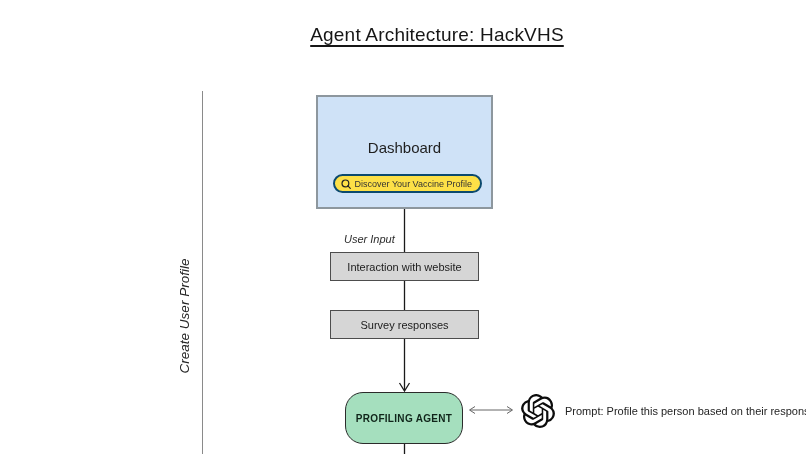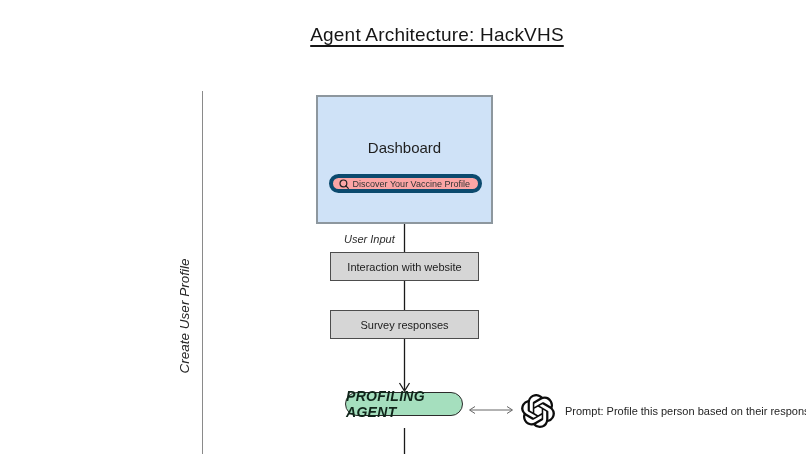--- a/index.html
+++ b/index.html
@@ -16,50 +16,50 @@
   }
   .connectors{position:absolute;left:0;top:0;z-index:1;}
   .rot-label{
     position:absolute;left:184px;top:316px;width:0;height:0;z-index:2;
   }
   .rot-label span{
     position:absolute;transform:translate(-50%,-50%) rotate(-90deg);
     white-space:nowrap;font-style:italic;font-size:13.5px;color:#262626;display:block;
   }
   .dashboard{
-    position:absolute;left:316px;top:95px;width:177px;height:129px;z-index:2;
+    position:absolute;left:316px;top:95px;width:177px;height:114px;z-index:2;
     background:#cfe2f7;border:2px solid #8d979e;box-sizing:border-box;
   }
   .dash-title{
     position:absolute;left:0;right:0;top:42px;text-align:center;
     font-size:15px;color:#1f1f1f;
   }
   .pill{
     position:absolute;right:9px;top:77px;height:19px;z-index:3;
-    background:#fca5a5;border:4px solid #0c4a6e;border-radius:10px;
+    background:#fde047;border:2px solid #0c4a6e;border-radius:10px;
     display:flex;align-items:center;gap:4px;padding:0 8px 0 6px;box-sizing:border-box;
     font-size:9px;color:#333333;white-space:nowrap;
   }
   .pill svg{flex:0 0 auto;display:block;}
   .edge-label{
     position:absolute;left:344px;top:233px;font-size:11px;font-style:italic;color:#2b2b2b;z-index:2;
   }
   .step{
     position:absolute;left:330px;width:149px;height:29px;z-index:2;
     background:#d6d6d6;border:1px solid #4d4d4d;box-sizing:border-box;
     display:flex;align-items:center;justify-content:center;
     font-size:11px;color:#1c1c1c;
   }
   .step1{top:252px;}
   .step2{top:310px;}
   .agent{
-    position:absolute;left:345px;top:392px;width:118px;height:24px;z-index:2;
+    position:absolute;left:345px;top:392px;width:118px;height:52px;z-index:2;
     background:#a5dfbe;border:1.5px solid #2b2b2b;border-radius:18px;box-sizing:border-box;
     display:flex;align-items:center;justify-content:center;
-    font-size:14px;font-weight:700;letter-spacing:.3px;color:#10251a;font-style:italic;
+    font-size:10px;font-weight:700;letter-spacing:.3px;color:#10251a;
   }
   .openai{position:absolute;left:521px;top:394px;width:34px;height:34px;z-index:2;color:#0d0d0d;}
   .openai svg{width:34px;height:34px;display:block;}
   .prompt{
     position:absolute;left:565px;top:405px;font-size:11px;color:#242424;z-index:2;white-space:nowrap;
   }
 </style>
 </head>
 <body>
 

